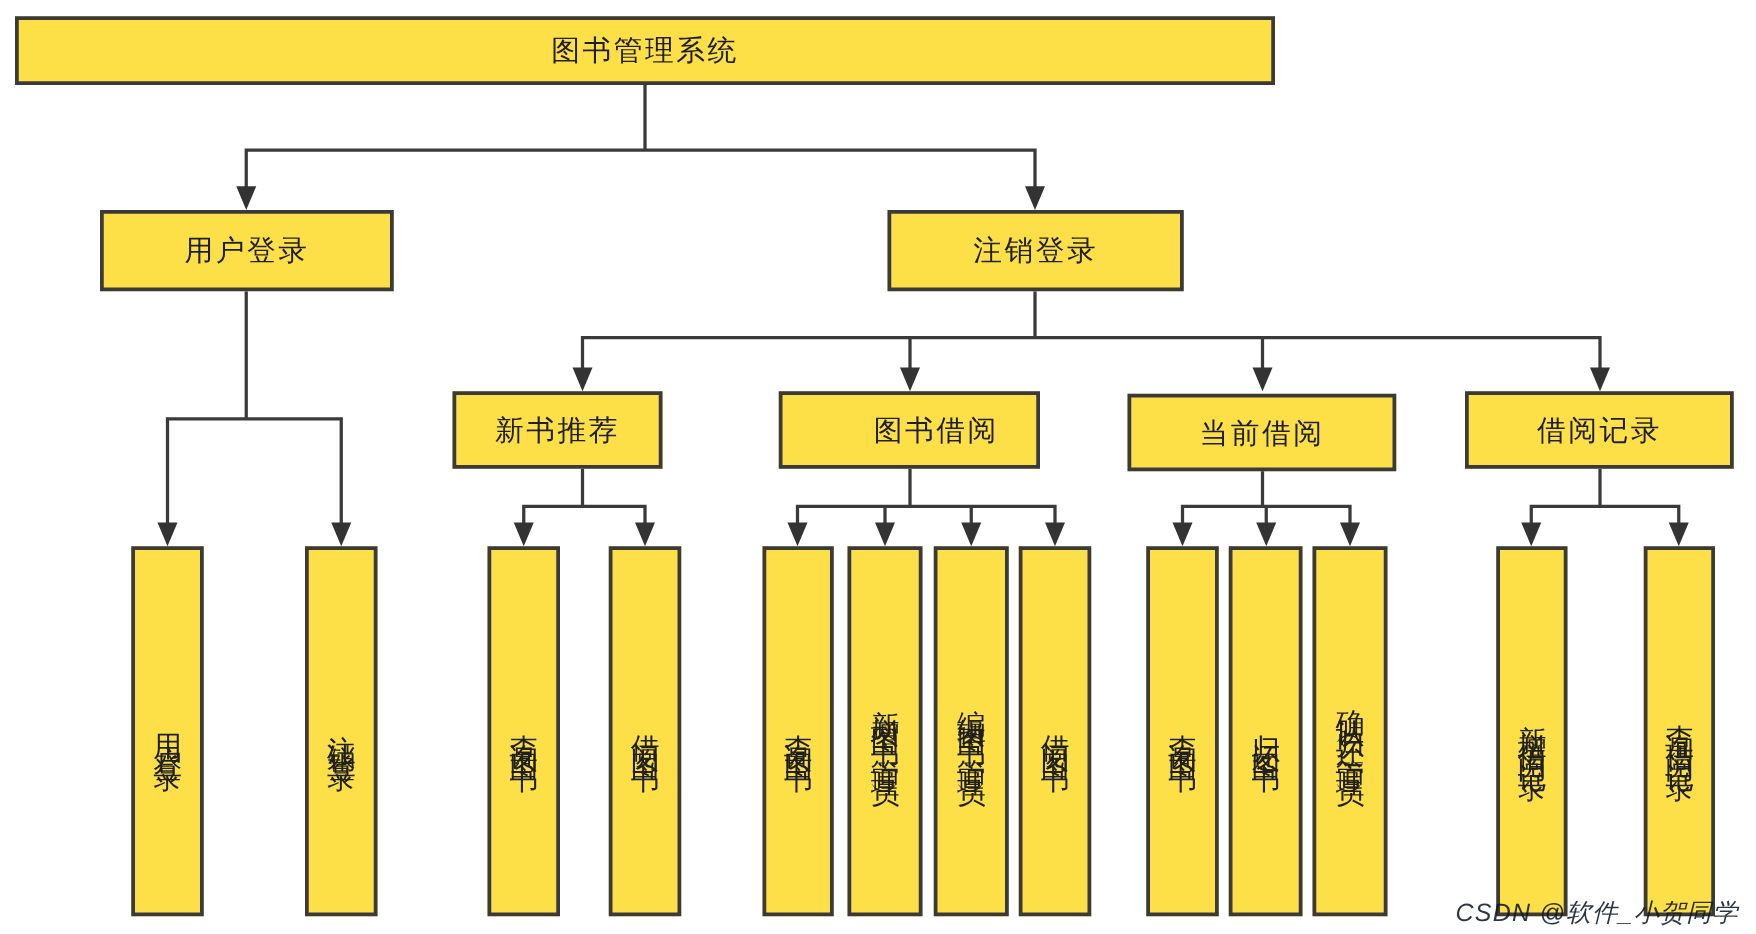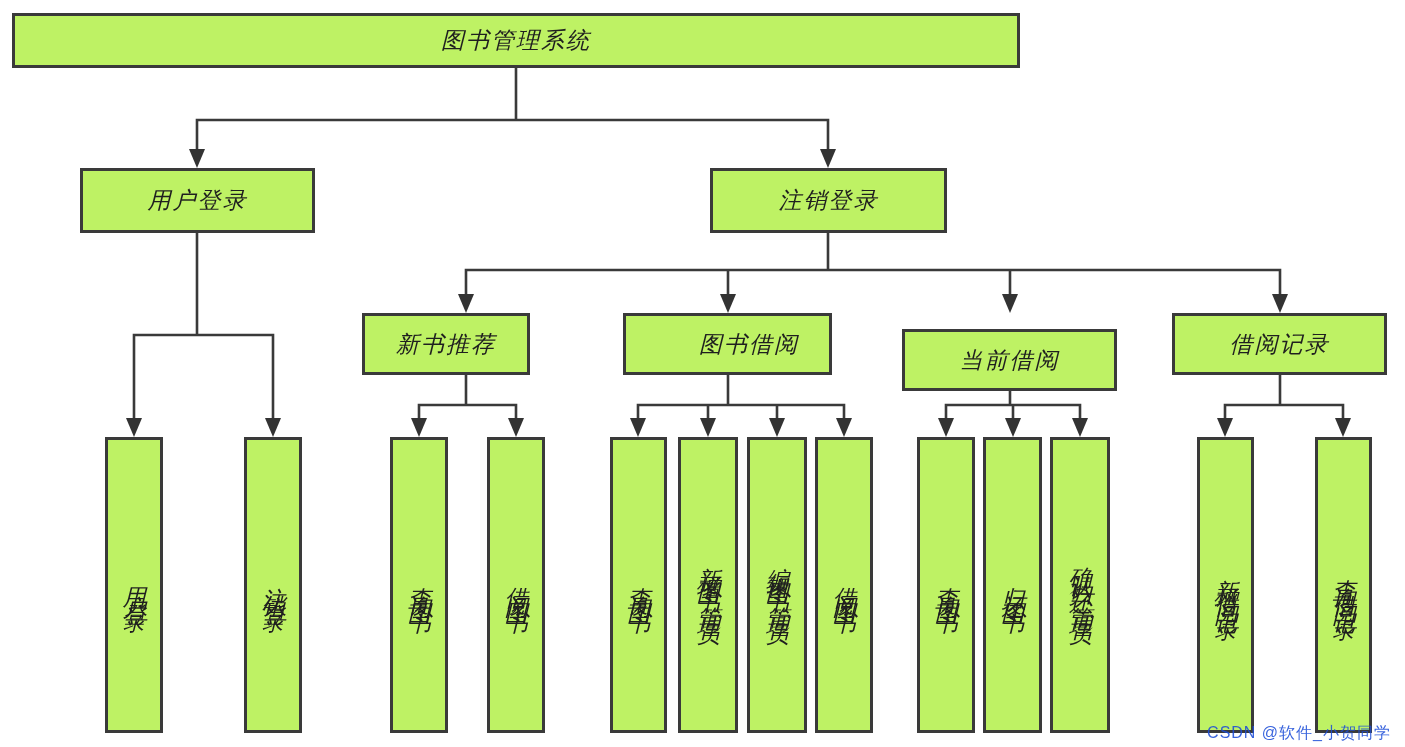--- a/index.html
+++ b/index.html
@@ -2,31 +2,31 @@
 <html><head>
 <meta charset="utf-8">
 <style>
   html,body{margin:0;padding:0;background:#ffffff;}
   .canvas{
     position:relative;width:1405px;height:747px;overflow:hidden;background:#ffffff;
     font-family:"Liberation Sans","DejaVu Sans",sans-serif;color:#1f1f1f;
   }
   .connector-layer{position:absolute;left:0;top:0;z-index:1;}
   .node{
-    position:absolute;box-sizing:border-box;border:3px solid #3a3a3a;background:#bef264;
-    display:flex;align-items:center;justify-content:center;z-index:2;font-style:italic;
+    position:absolute;box-sizing:border-box;border:3px solid #3a3a3a;background:#fde047;
+    display:flex;align-items:center;justify-content:center;z-index:2;
   }
   .hbox{font-size:23px;letter-spacing:2px;font-weight:400;white-space:nowrap;}
   .vbox{
     writing-mode:vertical-rl;text-orientation:mixed;
     font-size:23px;letter-spacing:8px;line-height:1.1;
   }
   .watermark{
     position:absolute;right:14px;bottom:3px;z-index:3;
-    font-size:16px;color:#1d4ed8;opacity:0.88;letter-spacing:1px;white-space:nowrap;
+    font-size:20px;color:#0f172a;opacity:0.88;letter-spacing:1px;white-space:nowrap;font-style:italic;
   }
 </style>
 </head>
 <body>
 
 <div class="canvas">
 
   <svg class="connector-layer" width="1405" height="747" viewBox="0 0 1405 747">
     <g stroke="#3a3a3a" stroke-width="2.6" fill="none">
       <path d="M516,68 V120 M195.7,120 H829.3 M197,120 V152 M828,120 V152"></path>
@@ -60,21 +60,21 @@
     </g>
   </svg>
 
   <div class="node hbox" style="left:12px;top:13px;width:1008px;height:55px;">图书管理系统</div>
 
   <div class="node hbox" style="left:80px;top:168px;width:235px;height:65px;">用户登录</div>
   <div class="node hbox" style="left:710px;top:168px;width:237px;height:65px;">注销登录</div>
 
   <div class="node hbox" style="left:362px;top:313px;width:168px;height:62px;">新书推荐</div>
   <div class="node hbox" style="left:623px;top:313px;width:209px;height:62px;padding-left:43px;">图书借阅</div>
-  <div class="node hbox" style="left:902px;top:329px;width:215px;height:62px;">当前借阅</div>
+  <div class="node hbox" style="left:902px;top:315px;width:215px;height:62px;">当前借阅</div>
   <div class="node hbox" style="left:1172px;top:313px;width:215px;height:62px;">借阅记录</div>
 
   <div class="node vbox" style="left:105px;top:437px;width:58px;height:296px;">用户登录</div>
   <div class="node vbox" style="left:244px;top:437px;width:58px;height:296px;">注销登录</div>
 
   <div class="node vbox" style="left:390px;top:437px;width:58px;height:296px;">查询图书</div>
   <div class="node vbox" style="left:487px;top:437px;width:58px;height:296px;">借阅图书</div>
 
   <div class="node vbox" style="left:610px;top:437px;width:57px;height:296px;">查询图书</div>
   <div class="node vbox" style="left:678px;top:437px;width:60px;height:296px;">新增图书（管理员）</div>

